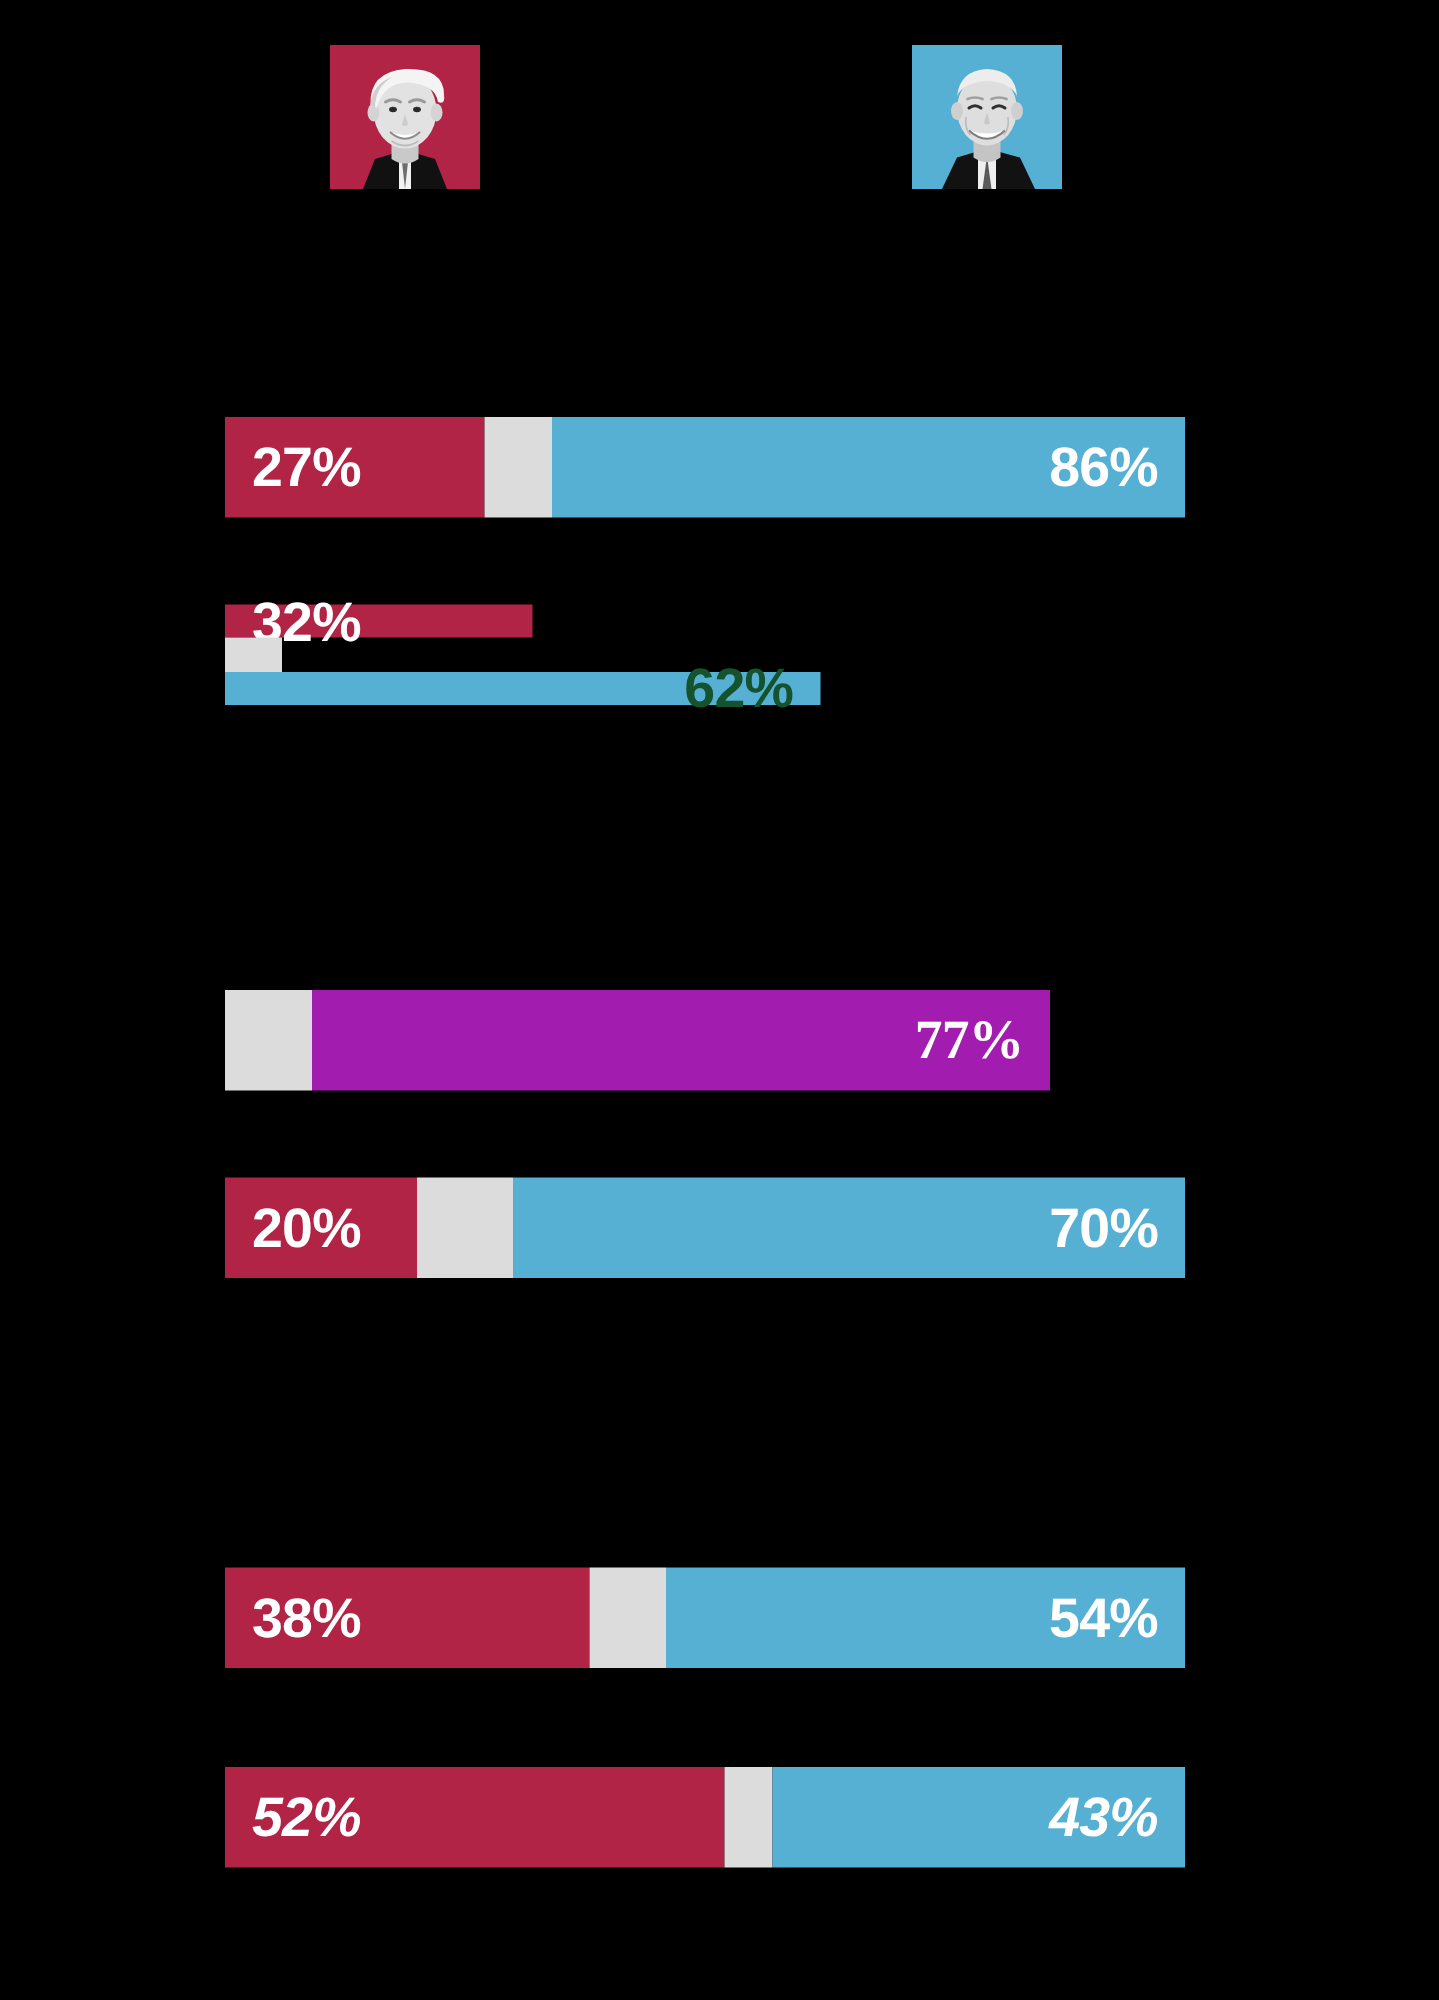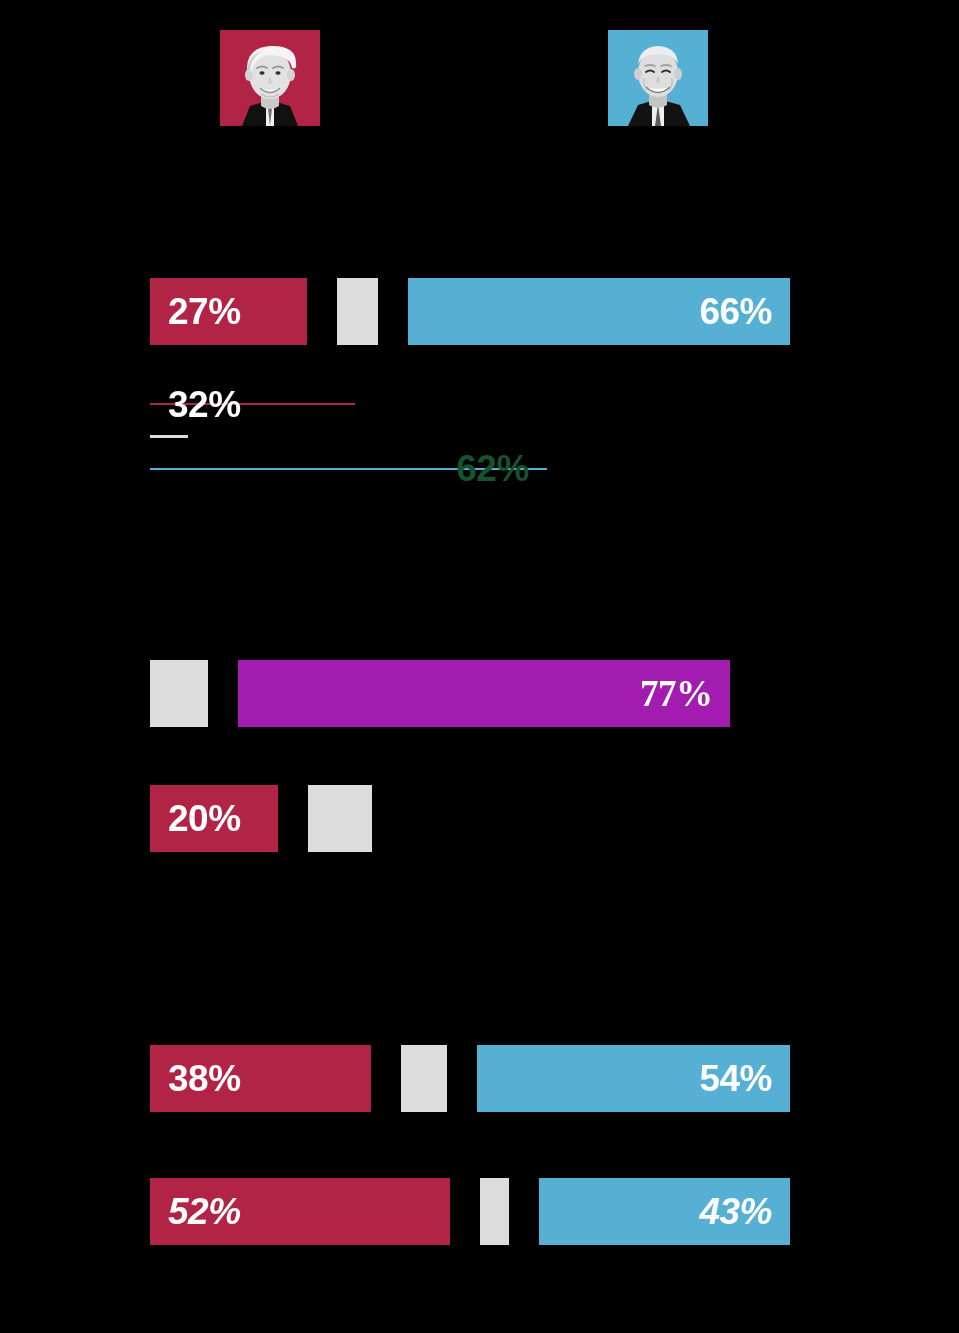--- a/index.html
+++ b/index.html
@@ -35,21 +35,20 @@
   .portrait svg { display: block; width: 100px; height: 96px; }
 
   
   .bar-row {
     position: absolute;
     left: 150px;
     width: 640px;
     height: 67px;
     display: flex;
     align-items: stretch;
-    gap: 30px;
   }
   .seg {
     position: relative;
     display: flex;
     align-items: center;
     height: 100%;
     box-sizing: border-box;
   }
   .seg-left   { background: #B22446; justify-content: flex-start; padding-left: 18px; }
   .seg-middle { background: #DCDCDC; }
@@ -150,21 +149,21 @@
     </svg>
   </div>
 </div>
 
 <div class="bar-row" style="top: 278px;">
   <div class="seg seg-left" style="width: 27%; background: rgb(178, 36, 70);">
     <span class="seg-label" style="color: rgb(255, 255, 255);">27%</span>
   </div>
   <div class="seg seg-middle" style="width: 7%; background: rgb(220, 220, 220);"></div>
   <div class="seg seg-right" style="width: 66%; background: rgb(85, 176, 211);">
-    <span class="seg-label" style="color: rgb(255, 255, 255);">66%</span>
+    <span class="seg-label" style="color: rgb(255, 255, 255);">86%</span>
   </div>
 </div>
 
 <div class="bar-row" style="top: 403px; flex-direction: column;">
   <div class="seg seg-left" style="width: 32%; background: rgb(178, 36, 70);">
     <span class="seg-label" style="color: rgb(255, 255, 255);">32%</span>
   </div>
   <div class="seg seg-middle" style="width: 6%; background: rgb(220, 220, 220);"></div>
   <div class="seg seg-right" style="width: 62%; background: rgb(85, 176, 211);">
     <span class="seg-label" style="color: #14532d;">62%</span>
@@ -176,20 +175,23 @@
   <div class="seg seg-right" style="width: 77%; background: #a21caf; font-family: Liberation Serif, serif;">
     <span class="seg-label" style="color: rgb(255, 255, 255);">77%</span>
   </div>
 </div>
 
 <div class="bar-row" style="top: 785px;">
   <div class="seg seg-left" style="width: 20%; background: rgb(178, 36, 70);">
     <span class="seg-label" style="color: rgb(255, 255, 255);">20%</span>
   </div>
   <div class="seg seg-middle" style="width: 10%; background: rgb(220, 220, 220);"></div>
+  <div class="seg seg-right" style="width: 70%; background: rgb(85, 176, 211);">
+    <span class="seg-label" style="color: rgb(255, 255, 255);">70%</span>
+  </div>
 </div>
 
 <div class="bar-row" style="top: 1045px;">
   <div class="seg seg-left" style="width: 38%; background: rgb(178, 36, 70);">
     <span class="seg-label" style="color: rgb(255, 255, 255);">38%</span>
   </div>
   <div class="seg seg-middle" style="width: 8%; background: rgb(220, 220, 220);"></div>
   <div class="seg seg-right" style="width: 54%; background: rgb(85, 176, 211);">
     <span class="seg-label" style="color: rgb(255, 255, 255); margin-left: 17px;">54%</span>
   </div>

